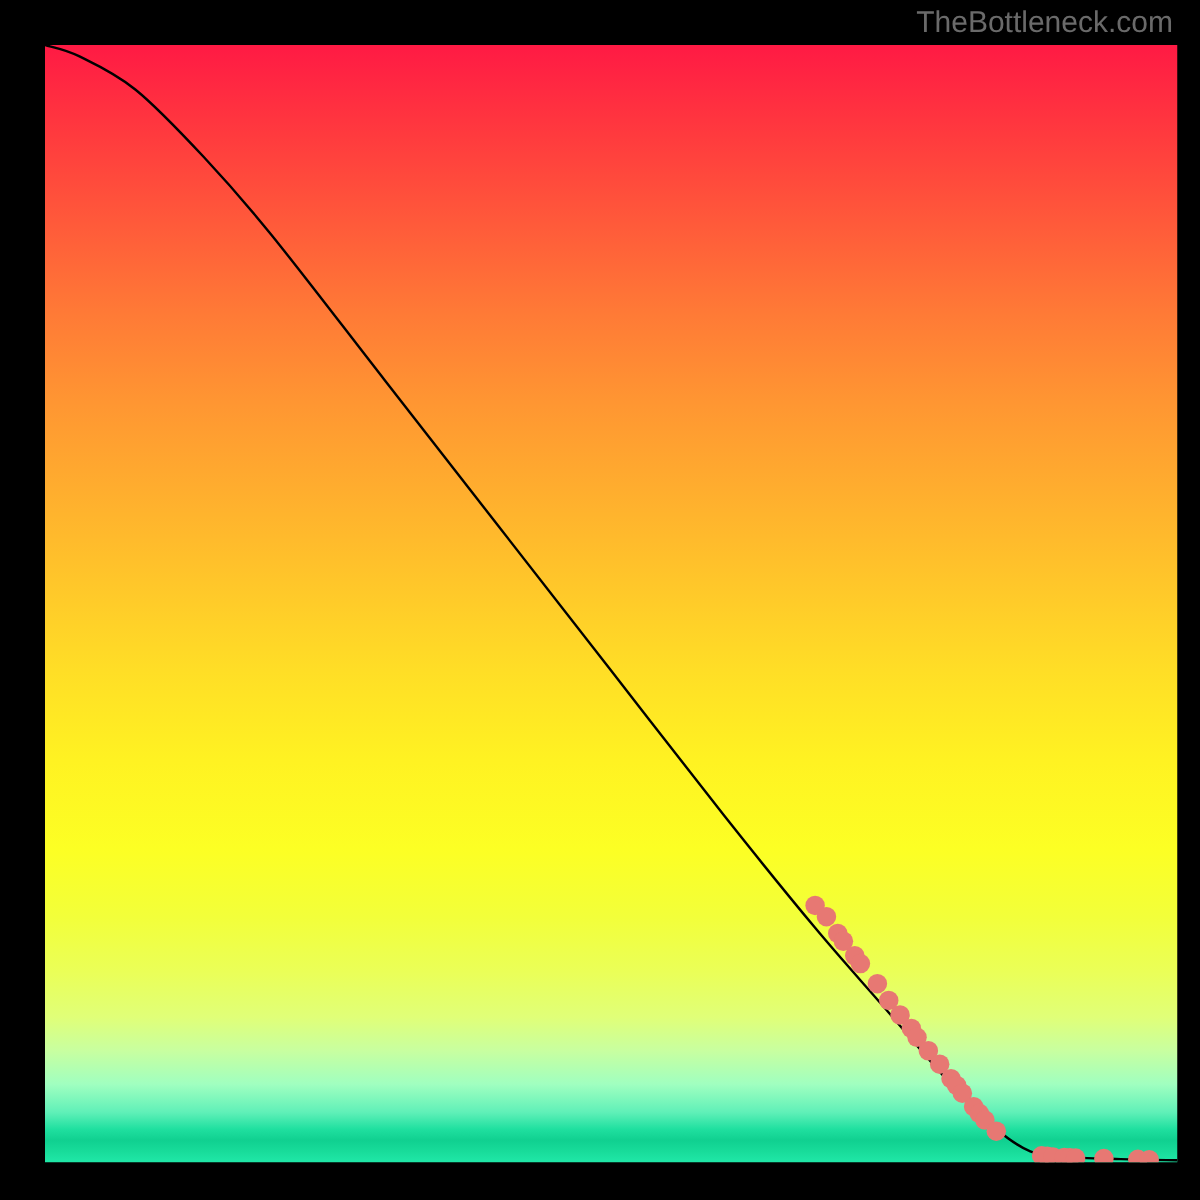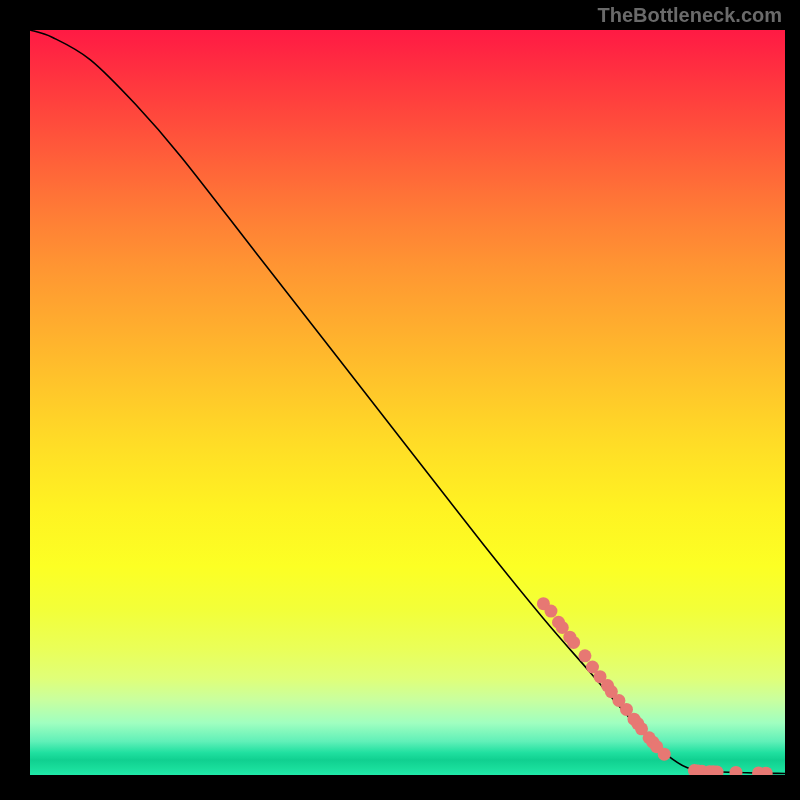--- a/index.html
+++ b/index.html
@@ -9,21 +9,21 @@
     background: #000;
     position: relative;
     font-family: Arial, sans-serif;
   }
   .watermark {
     position: absolute;
     top: 4px;
     right: 18px;
     color: #6a6a6a;
     font-size: 20px;
-    font-weight: 700;
+    font-weight: 400;
     z-index: 10;
   }
   .plot-area {
     position: absolute;
     left: 30px;
     top: 30px;
     width: 755px;
     height: 745px;
     overflow: hidden;
   }

